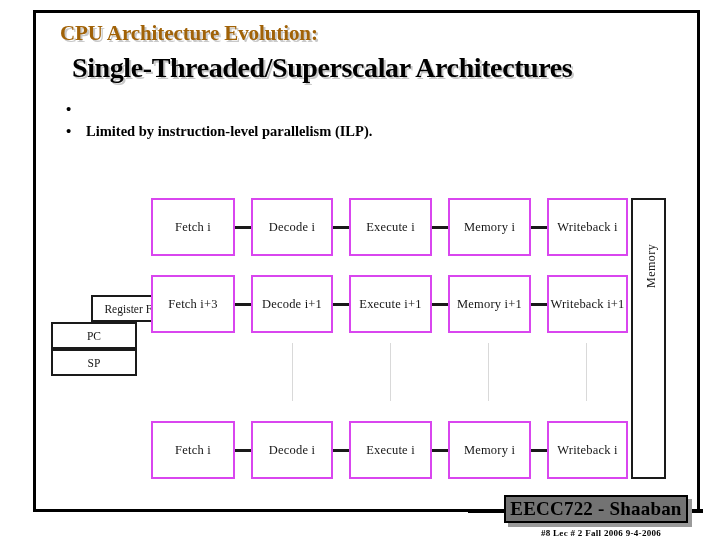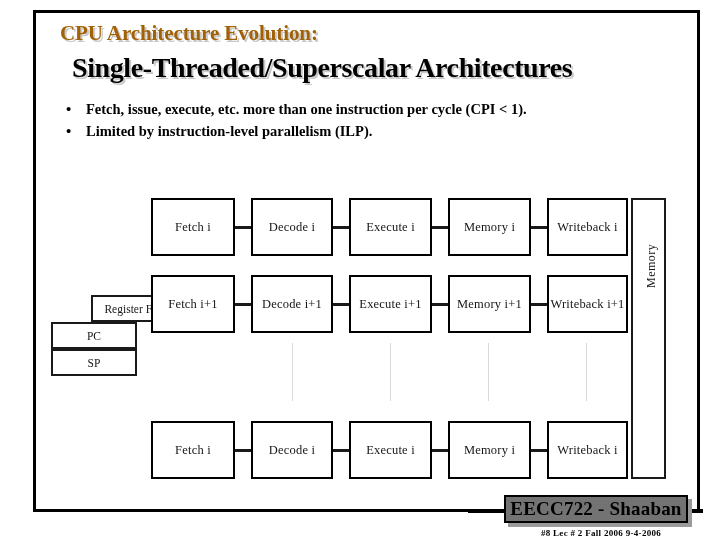--- a/index.html
+++ b/index.html
@@ -99,21 +99,21 @@
     position: absolute;
     left: 0;
     top: 0;
     width: 667px;
     height: 502px;
     pointer-events: none;
   }
   .pbox {
     position: absolute;
     box-sizing: border-box;
-    border: 2px solid #000000;
+    border: 2px solid #d946ef;
     background: #ffffff;
     display: flex;
     align-items: center;
     justify-content: center;
     text-align: center;
     font-family: "Liberation Serif", serif;
     font-size: 12.5px;
     color: #161616;
     line-height: 14px;
     letter-spacing: 0.2px;
@@ -233,21 +233,20 @@
 <div id="slide">
   <div id="frame">
 
     <div class="title-small">CPU Architecture Evolution:</div>
 
     <div class="title-large">Single-Threaded/Superscalar Architectures</div>
 
     <div id="bullets">
       <div class="bullet-row">
         <span class="bullet-dot">•</span>
-        <span class="bullet-text">Fetch, issue, execute, etc. more than one instruction per cycle (CPI &lt; 1).</span>
       </div>
       <div class="bullet-row">
         <span class="bullet-dot">•</span>
         <span class="bullet-text">Limited by instruction-level parallelism (ILP).</span>
       </div>
     </div>
 
     <div id="diagram">
 
       <div class="regbox" style="left:15px; top:282px; width:86px; height:27px;margin-left:40px;">
@@ -274,21 +273,21 @@
       <div class="connector" style="left:396px; top:213px; width:16px;"></div>
       <div class="pbox" style="left:412px; top:185px; width:83px; height:58px;">
         <span>Memory i</span>
       </div>
       <div class="connector" style="left:495px; top:213px; width:16px;"></div>
       <div class="pbox" style="left:511px; top:185px; width:81px; height:58px;">
         <span>Writeback i</span>
       </div>
 
       <div class="pbox" style="left:115px; top:262px; width:84px; height:58px;">
-        <span>Fetch i+1</span>
+        <span>Fetch i+3</span>
       </div>
       <div class="connector" style="left:199px; top:290px; width:16px;"></div>
       <div class="pbox" style="left:215px; top:262px; width:82px; height:58px;">
         <span>Decode i+1</span>
       </div>
       <div class="connector" style="left:297px; top:290px; width:16px;"></div>
       <div class="pbox" style="left:313px; top:262px; width:83px; height:58px;">
         <span>Execute i+1</span>
       </div>
       <div class="connector" style="left:396px; top:290px; width:16px;"></div>

